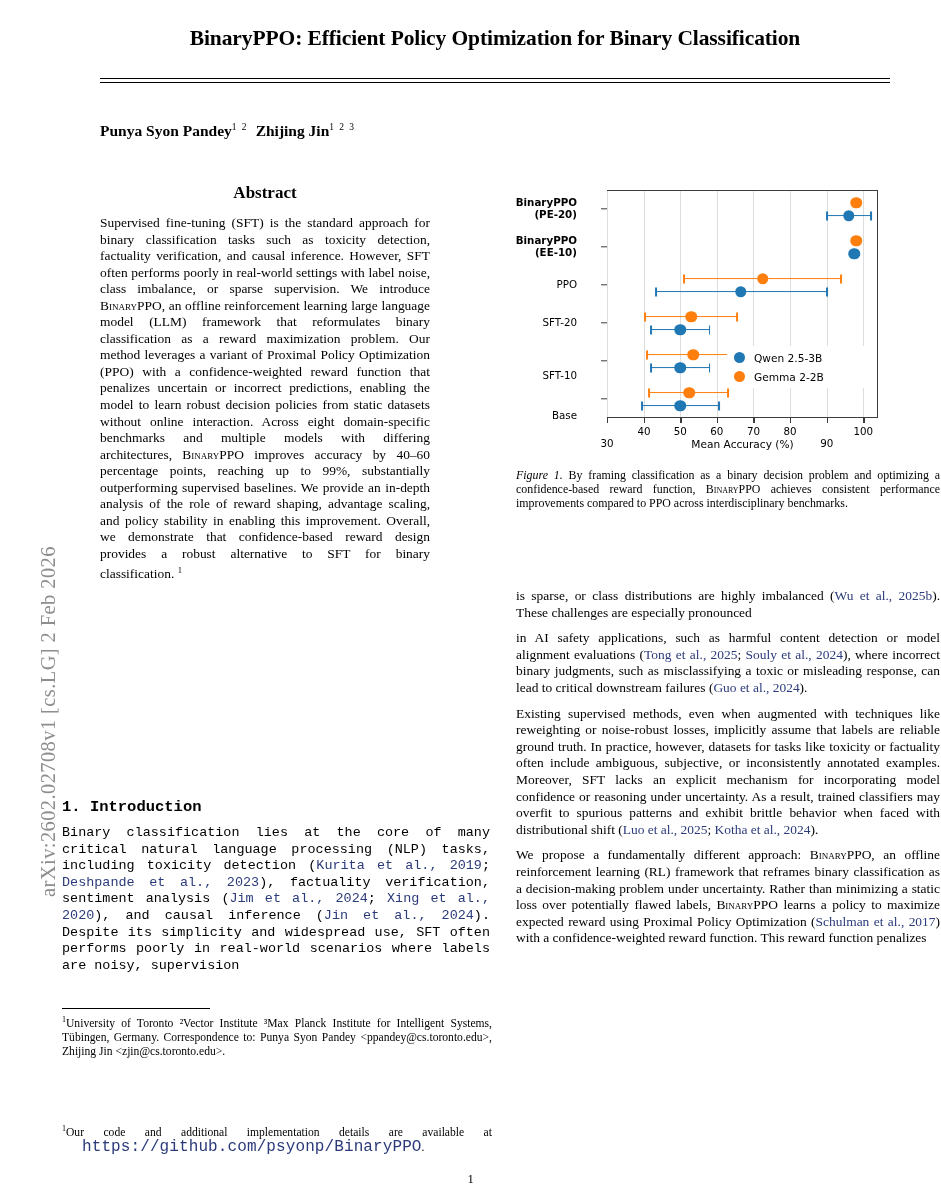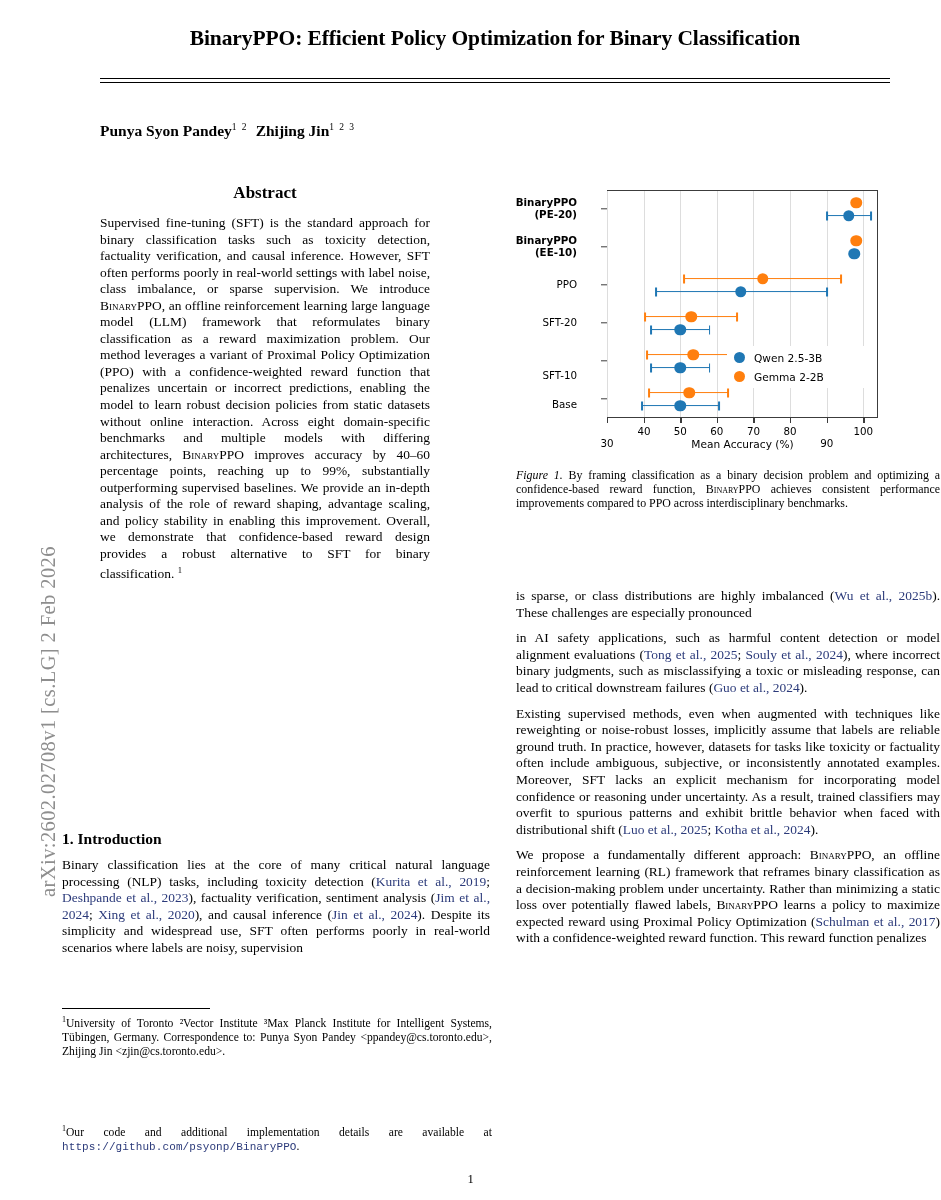--- a/index.html
+++ b/index.html
@@ -72,21 +72,21 @@
     margin:0 0 9px 0;
     font-size:13.45px;line-height:16.6px;
     text-align:justify;
     hyphens:manual;
   }
   .sc{font-variant:small-caps;}
   .cite{color:#2b3a7a;}
   sup.fn{font-size:8.6px;vertical-align:super;}
 
   
-  .intro-wrap{position:absolute;left:62px;top:830px;width:428px;}
+  .intro-wrap{position:absolute;left:62px;top:798px;width:428px;font-family:Liberation Mono, monospace;}
   .intro-wrap p.body{font-size:13.45px;line-height:16.6px;}
 
   
   .fn-rule{
     position:absolute;left:62px;top:1008px;width:148px;
     border-top:1.1px solid #000;
   }
   .footnote{
     position:absolute;left:62px;top:1013px;width:430px;
     font-size:11.6px;line-height:14.2px;text-align:justify;
@@ -94,21 +94,21 @@
   .footnote sup{font-size:8px;vertical-align:super;}
   .fn-rule2{
     position:absolute;left:62px;top:1118px;width:148px;
     border-top:0px solid #000;
   }
   .footnote2{
     position:absolute;left:62px;top:1122px;width:430px;
     font-size:11.6px;line-height:14.4px;text-align:justify;
   }
   .footnote2 sup{font-size:8px;vertical-align:super;}
-  .mono{font-family:"Liberation Mono", monospace;font-size:11px;color:#2b3a7a;letter-spacing:.1px;}
+  .mono{font-family:"Liberation Mono", monospace;font-size:16px;color:#2b3a7a;letter-spacing:.1px;margin-left:20px;}
 
   
   .figure{position:absolute;left:520px;top:186px;width:420px;}
   .fig-caption{
     position:absolute;left:516px;top:468px;width:424px;
     font-size:11.9px;line-height:14.2px;text-align:justify;
   }
   .fig-caption .figlab{font-style:italic;}
 
   
@@ -251,21 +251,21 @@
           <div class="ylabel bold" style="top: 23px;"><span>BinaryPPO</span><br><span>(PE-20)</span></div>
           <div class="ytick" style="top: 23px;"></div>
           <div class="ylabel bold" style="top: 61px;"><span>BinaryPPO</span><br><span>(EE-10)</span></div>
           <div class="ytick" style="top: 61px;"></div>
           <div class="ylabel" style="top: 99px;"><span>PPO</span></div>
           <div class="ytick" style="top: 99px;"></div>
           <div class="ylabel" style="top: 137px;"><span>SFT-20</span></div>
           <div class="ytick" style="top: 137px;"></div>
           <div class="ylabel" style="top: 190px;"><span>SFT-10</span></div>
           <div class="ytick" style="top: 175px;"></div>
-          <div class="ylabel" style="top: 219px;"><span>Base</span></div>
+          <div class="ylabel" style="top: 230px;"><span>Base</span></div>
           <div class="ytick" style="top: 213px;"></div>
           <div class="errbar" style="left: 306.73px; width: 43.9459px; top: 29.5px; background: rgb(31, 119, 180);"></div>
           <div class="cap" style="left: 306.73px; top: 29.5px; background: rgb(31, 119, 180);"></div>
           <div class="cap" style="left: 350.676px; top: 29.5px; background: rgb(31, 119, 180);"></div>
           <div class="dot" style="left: 328.703px; top: 29.5px; background: rgb(31, 119, 180);"></div>
           <div class="dot" style="left: 334.196px; top: 67.5px; background: rgb(31, 119, 180);"></div>
           <div class="errbar" style="left: 136.439px; width: 170.291px; top: 105.5px; background: rgb(31, 119, 180);"></div>
           <div class="cap" style="left: 136.439px; top: 105.5px; background: rgb(31, 119, 180);"></div>
           <div class="cap" style="left: 306.73px; top: 105.5px; background: rgb(31, 119, 180);"></div>
           <div class="dot" style="left: 220.669px; top: 105.5px; background: rgb(31, 119, 180);"></div>

